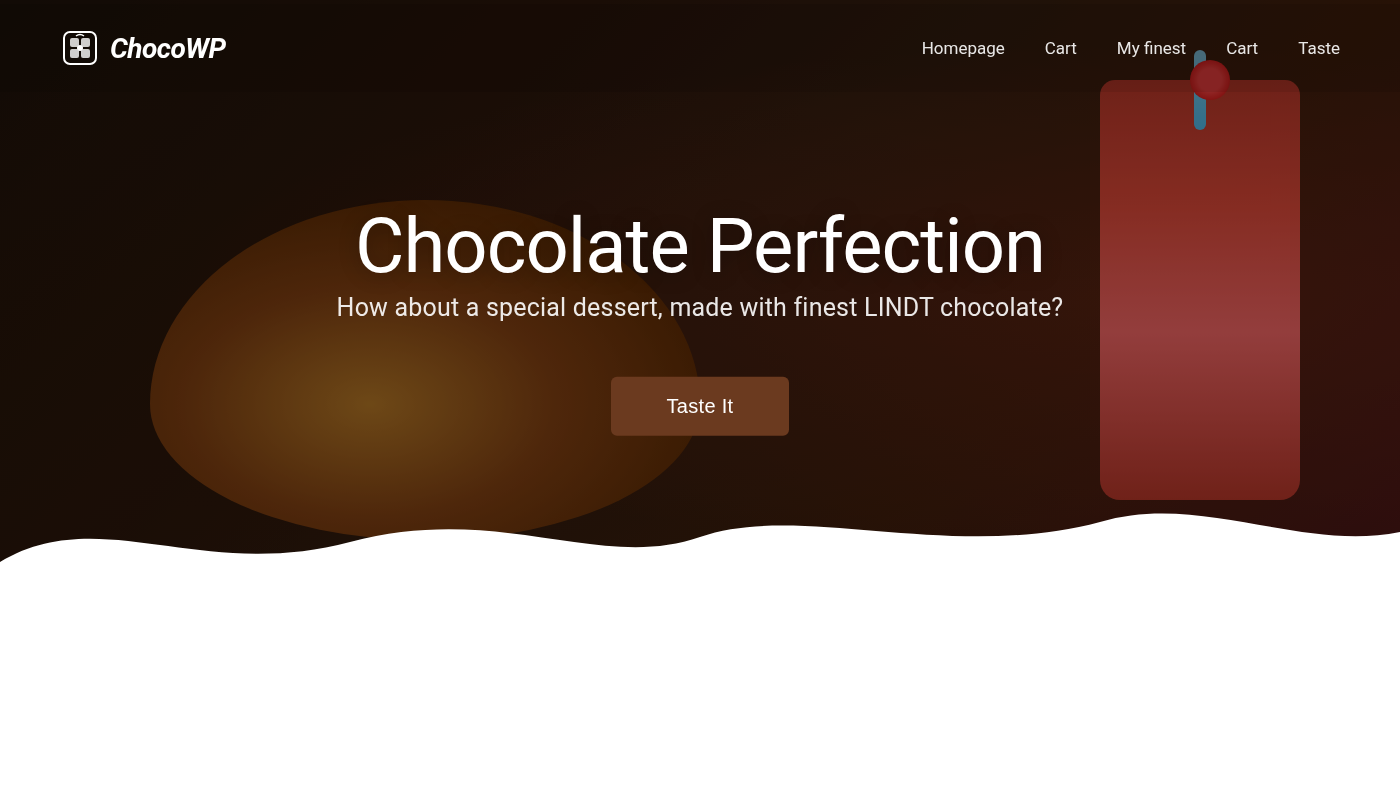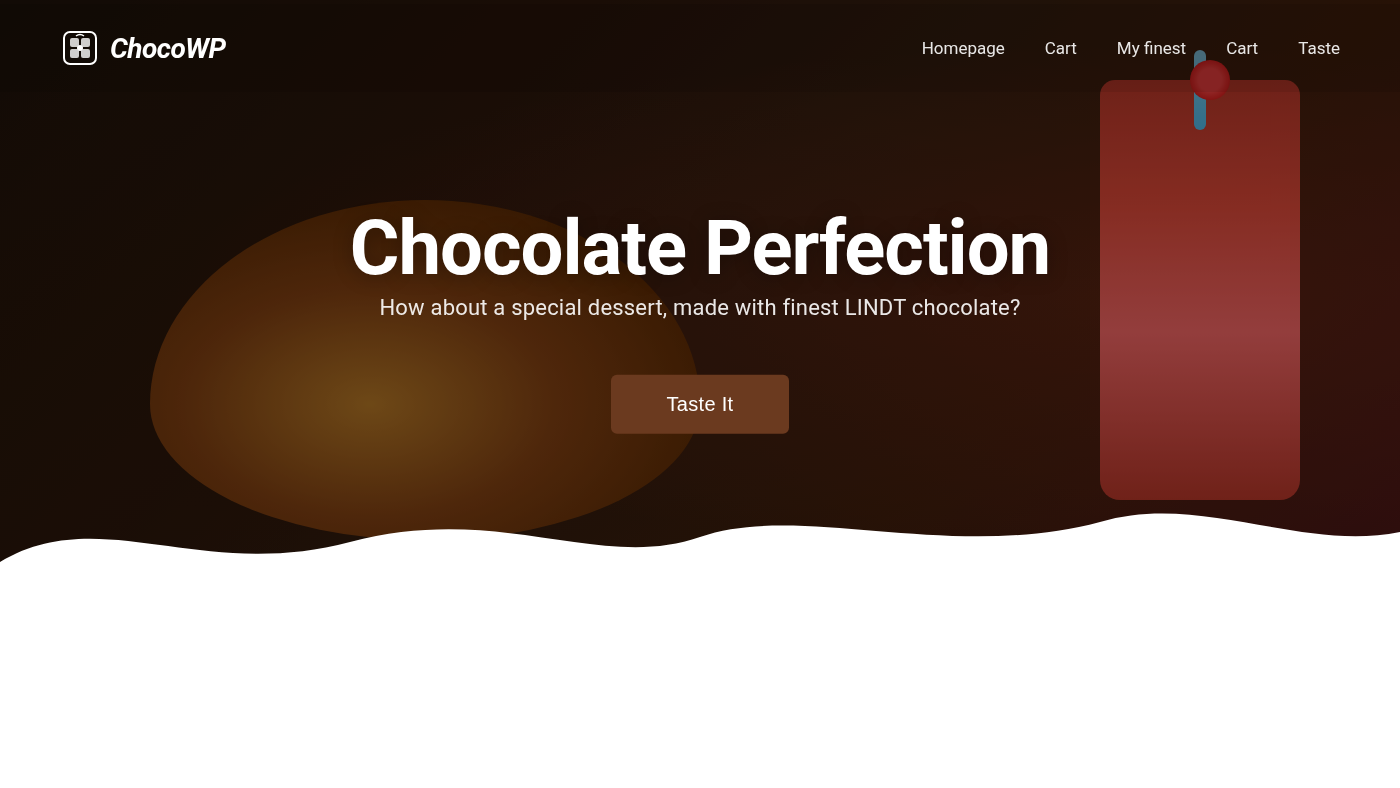--- a/index.html
+++ b/index.html
@@ -148,30 +148,30 @@
       left: 50%;
       transform: translate(-50%, -50%);
       text-align: center;
       z-index: 5;
       width: 800px;
       margin-top: 20px;
     }
 
     .hero-title {
       font-size: 76px;
-      font-weight: 700;
+      font-weight: 400;
       color: #fff;
       line-height: 1.1;
       margin-bottom: 4px;
       text-shadow: 0 2px 20px rgba(0,0,0,0.3);
       letter-spacing: -1px;
     }
 
     .hero-subtitle {
-      font-size: 22px;
+      font-size: 25px;
       color: rgba(255,255,255,0.9);
       margin-bottom: 36px;
       font-weight: 400;
       letter-spacing: 0.2px;
     }
 
     .cta-button {
       display: inline-block;
       background: #6b3a1f;
       color: #fff;

